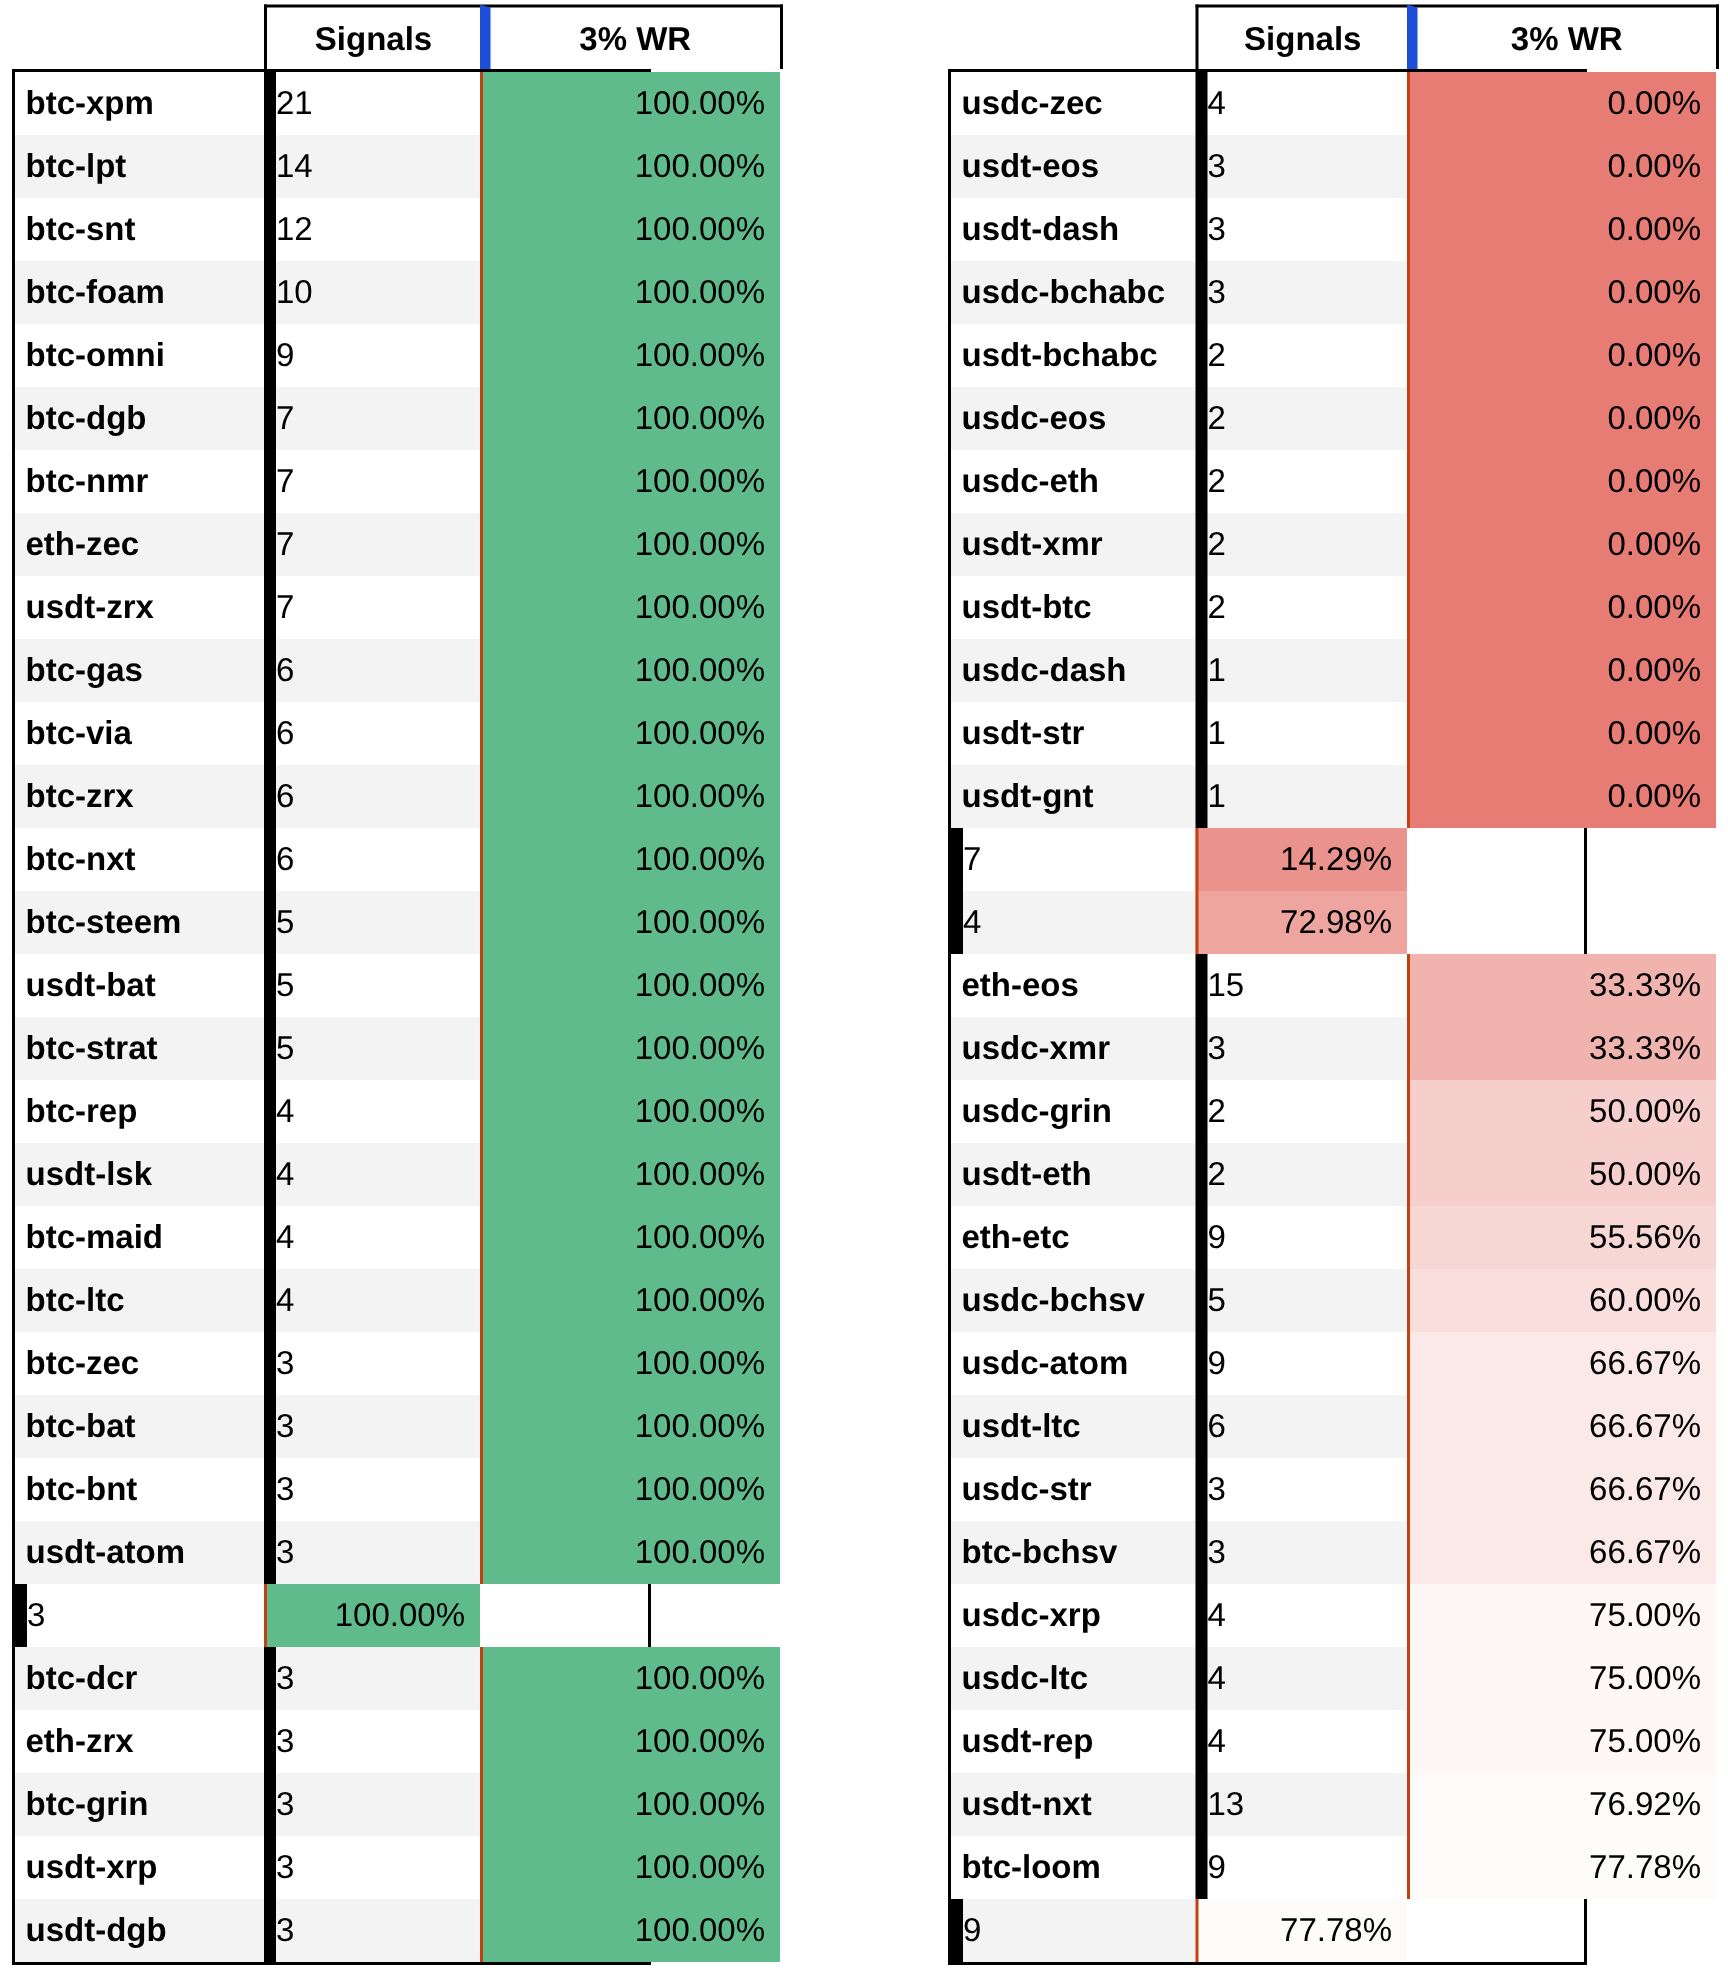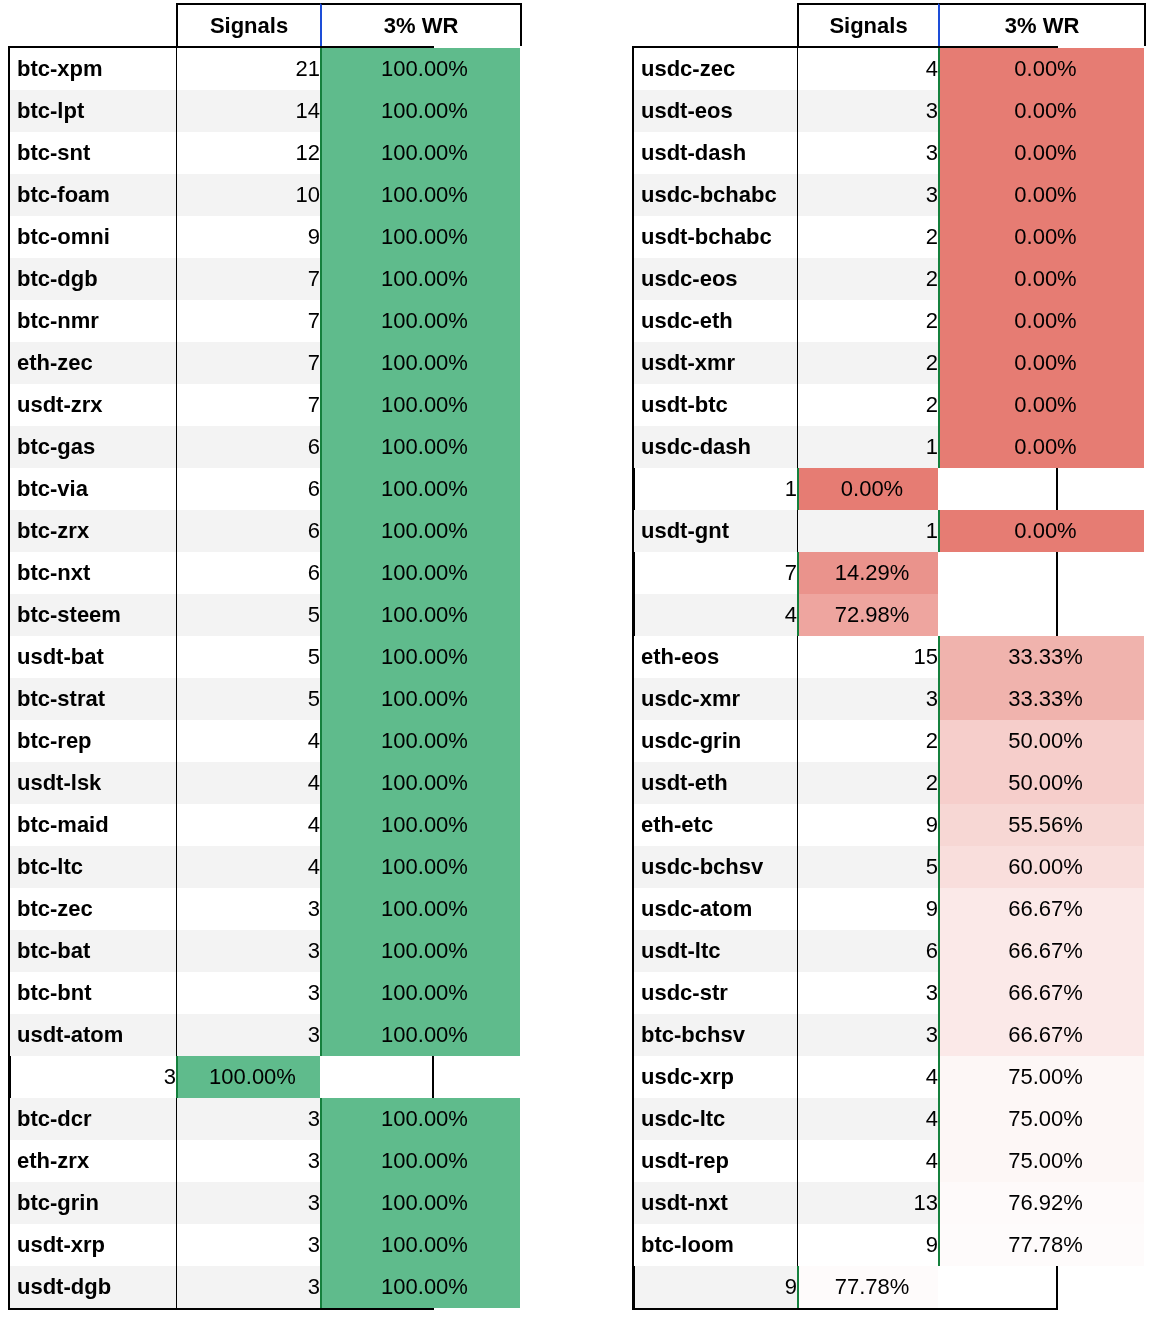--- a/index.html
+++ b/index.html
@@ -23,43 +23,43 @@
     box-sizing: border-box;
     height: 43px;
     line-height: 41px;
     font-weight: 700;
     font-size: 22px;
     text-align: center;
     white-space: nowrap;
   }
   .hblank { border: none; }
   .hsig { border-top: 2px solid #000; border-left: 2px solid #000; }
-  .hwr  { border-top: 2px solid #000; border-left: 2px solid #1d4ed8; border-right: 2px solid #000; }
+  .hwr  { border-top: 2px solid #000; border-left: 7px solid #1d4ed8; border-right: 2px solid #000; }
 
   
   .tbody {
     box-sizing: border-box;
     width: 426px;
     border: 2px solid #000;
     background: #ffffff;
   }
   .row { display: grid; height: 42px; }
   .t-left  .row { grid-template-columns: 166px 144px 200px; }
   .t-right .row { grid-template-columns: 163px 141px 206px; }
   .cell {
     box-sizing: border-box;
     height: 42px;
     line-height: 42px;
     font-size: 22px;
     white-space: nowrap;
     overflow: hidden;
   }
   .c-pair { font-weight: 700; text-align: left; padding-left: 7px; }
-  .c-sig  { text-align: right; border-left: 1px solid #000000; }
-  .c-wr   { text-align: center; padding-right: 10px; border-left: 2px solid #15803d; padding-left: 17px; }
+  .c-sig  { text-align: left; border-left: 8px solid #000000; }
+  .c-wr   { text-align: right; padding-right: 10px; border-left: 2px solid #c2410c; padding-left: 17px; }
   .row:nth-child(even) .c-pair,
   .row:nth-child(even) .c-sig { background: #f3f3f3; }
 </style>
 </head>
 <body>
 
 <div class="canvas">
 
   <section class="tbl t-left">
     <div class="hdr">
@@ -271,20 +271,21 @@
           <div class="cell c-pair">usdt-btc</div>
           <div class="cell c-sig">2</div>
           <div class="cell c-wr" style="background: rgb(230, 124, 115);">0.00%</div>
         </div>
         <div class="row">
           <div class="cell c-pair">usdc-dash</div>
           <div class="cell c-sig">1</div>
           <div class="cell c-wr" style="background: rgb(230, 124, 115);">0.00%</div>
         </div>
         <div class="row">
+          <div class="cell c-pair">usdt-str</div>
           <div class="cell c-sig">1</div>
           <div class="cell c-wr" style="background: rgb(230, 124, 115);">0.00%</div>
         </div>
         <div class="row">
           <div class="cell c-pair">usdt-gnt</div>
           <div class="cell c-sig">1</div>
           <div class="cell c-wr" style="background: rgb(230, 124, 115);">0.00%</div>
         </div>
         <div class="row">
           <div class="cell c-sig">7</div>

